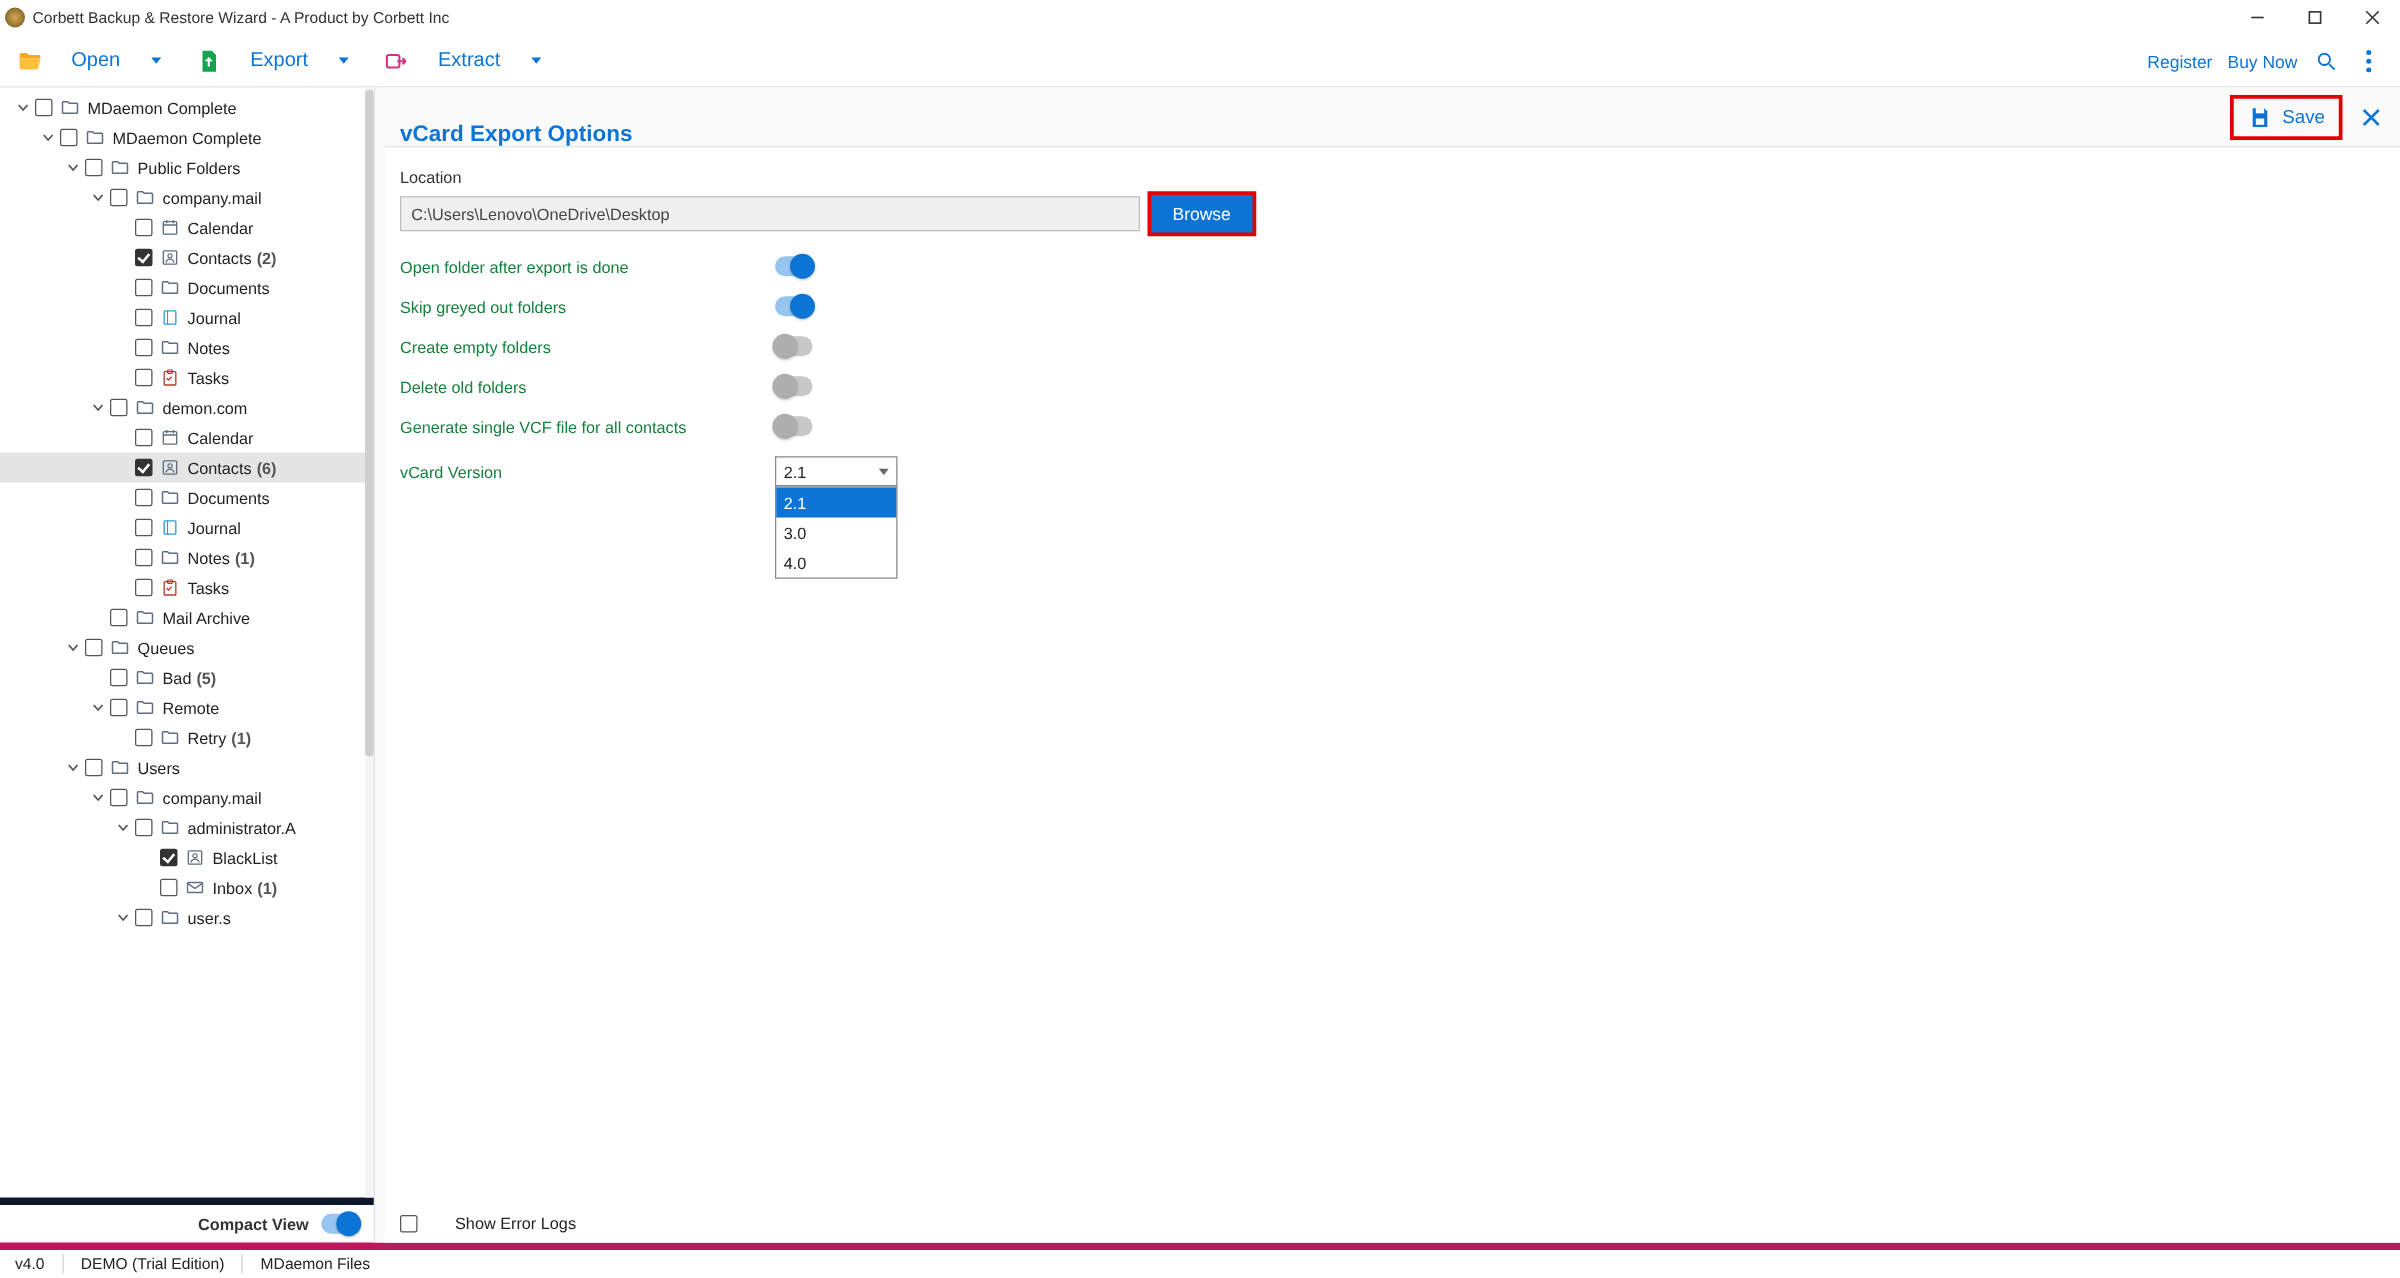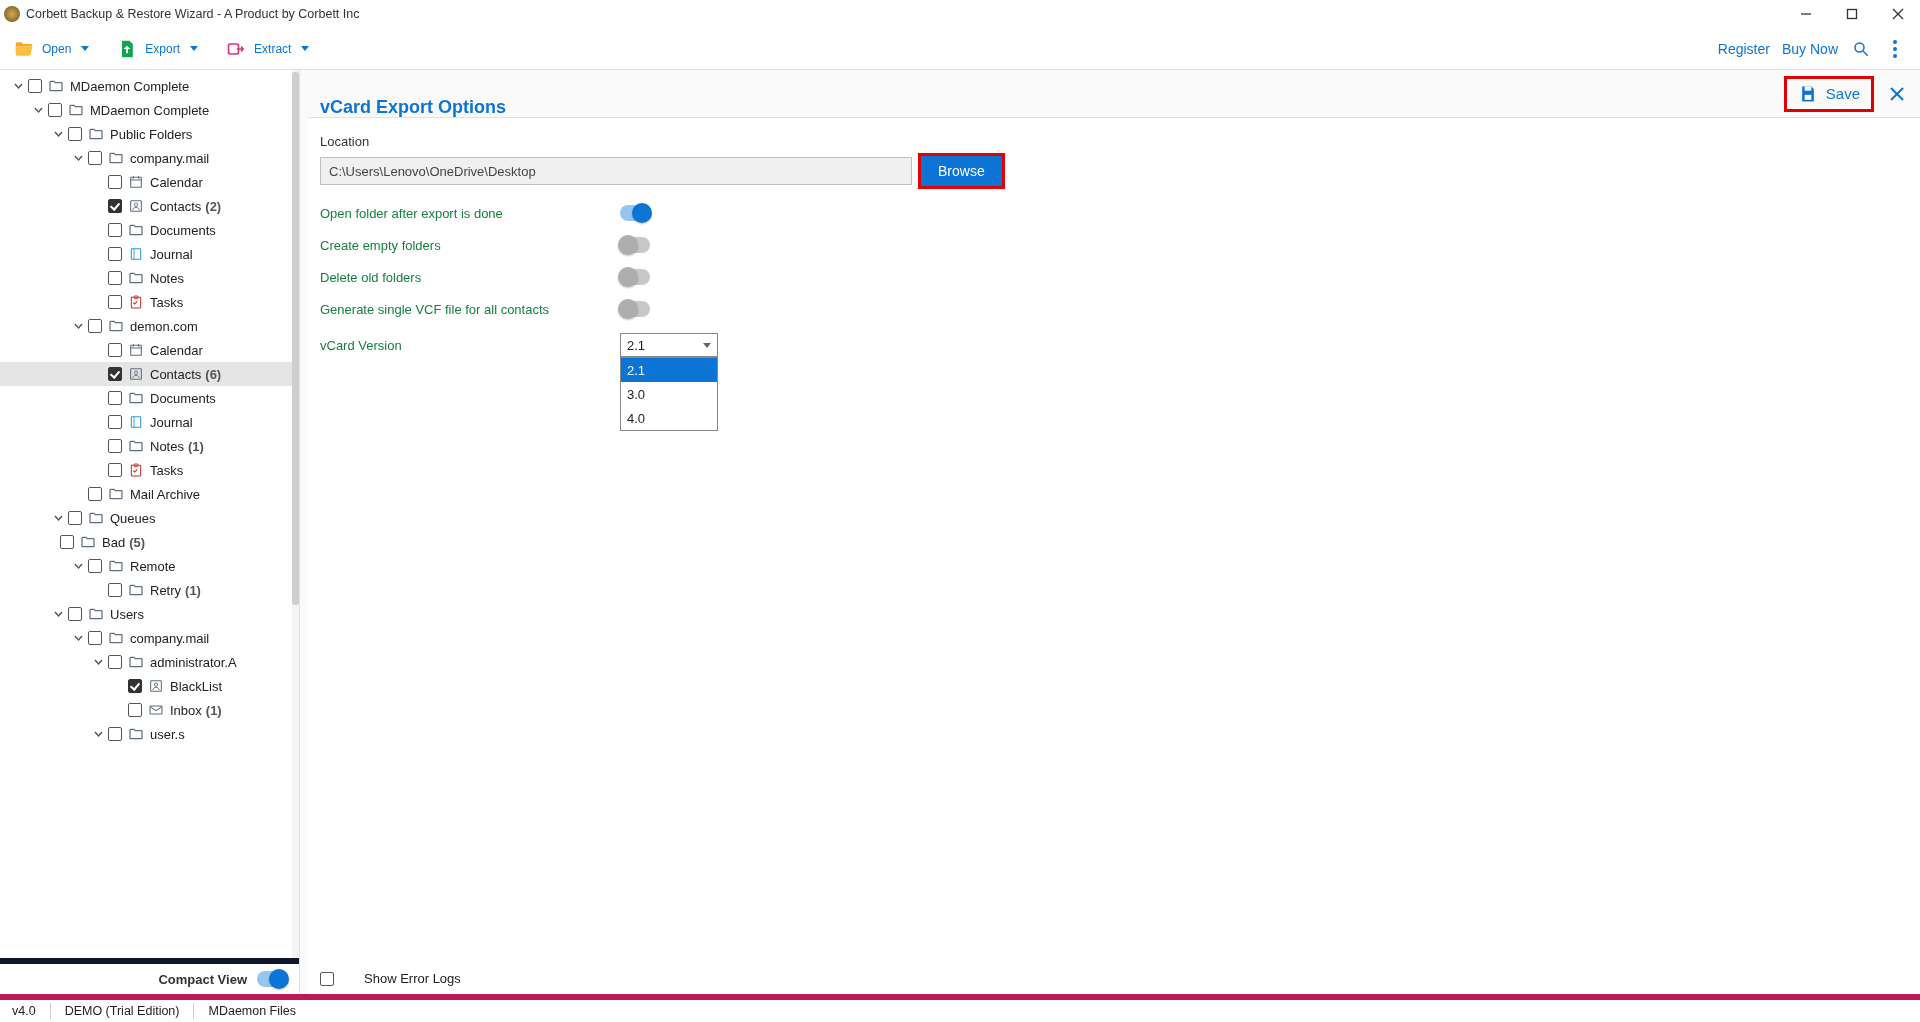--- a/index.html
+++ b/index.html
@@ -11,21 +11,21 @@
   .titlebar-left .appicon { width: 16px; height: 16px; border-radius: 50%; background: radial-gradient(circle, #d4a94f, #6b4f1f); }
   .titlebar-title { font-size: 12.5px; color: #333; }
   .titlebar-right { display: flex; gap: 18px; align-items: center; }
   .winbtn { width: 28px; height: 22px; display:flex; align-items:center; justify-content:center; }
   .winbtn svg { stroke:#333; }
   
   
   .toolbar { display:flex; align-items:center; justify-content:space-between; height:42px; border-bottom:1px solid #e1e1e1; padding:0 14px 0 14px; background:#fff;}
   .toolbar-left { display:flex; align-items:center; gap:28px; }
   .toolbar-right { display:flex; align-items:center; gap:12px; }
-  .tbtn { display:flex; align-items:center; gap:8px; color:#0b74d5; font-size:12px; font-weight:500; cursor:pointer;}
+  .tbtn { display:flex; align-items:center; gap:23px; color:#0b74d5; font-size:16px; font-weight:500; cursor:pointer;}
   .tbtn .caret { margin-left:2px; }
   .tbtn svg.mainicon { width:20px; height:20px; }
   .link { color:#0b74d5; font-size:14px; cursor:pointer; }
   .icnbtn { width:22px; height:22px; display:flex; align-items:center; justify-content:center; cursor:pointer;}
   
   
   .workarea { display:flex; height:calc(1022px - 28px - 42px - 28px); } 
   .sidebar { width:300px; border-right:1px solid #e1e1e1; display:flex; flex-direction:column; position:relative;}
   .tree-scroll { flex:1; overflow:hidden; position:relative; padding-top:4px;}
   .sidebar .vscroll { position:absolute; right:0; top:0; bottom:36px; width:7px; background:#f4f4f4;}
@@ -387,21 +387,21 @@
             </svg>
           </span>
           <span class="cbx"></span>
           <span class="ticon">
             <svg width="16" height="16" viewBox="0 0 24 24">
               <path fill="none" stroke="#5f6d7e" stroke-width="1.8" d="M3 6a1 1 0 011-1h5l2 2h9a1 1 0 011 1v10a1 1 0 01-1 1H4a1 1 0 01-1-1z"></path>
             </svg>
           </span>
           <span class="tlabel">Queues</span>
         </div>
-        <div class="treeitem" style="padding-left: 44px;">
+        <div class="treeitem" style="padding-left: 72px;">
           <span class="exp"></span>
           <span class="cbx"></span>
           <span class="ticon">
             <svg width="16" height="16" viewBox="0 0 24 24">
               <path fill="none" stroke="#5f6d7e" stroke-width="1.8" d="M3 6a1 1 0 011-1h5l2 2h9a1 1 0 011 1v10a1 1 0 01-1 1H4a1 1 0 01-1-1z"></path>
             </svg>
           </span>
           <span class="tlabel">Bad</span>
           <span class="tcount"> (5)</span>
         </div>
@@ -546,20 +546,26 @@
     <div class="panel-body">
       <span class="loc-label">Location</span>
       <div class="loc-row">
         <input class="loc-input" readonly="" value="C:\Users\Lenovo\OneDrive\Desktop" style="">
         <button class="browse-btn hl-red">Browse</button>
       </div>
 
       <div id="options">
           <div class="row">
             <span class="lbl">Open folder after export is done</span>
+            <span class="toggle on">
+              <span class="knob"></span>
+            </span>
+          </div>
+          <div class="row">
+            <span class="lbl">Skip greyed out folders</span>
             <span class="toggle on">
               <span class="knob"></span>
             </span>
           </div>
           <div class="row">
             <span class="lbl">Create empty folders</span>
             <span class="toggle off">
               <span class="knob"></span>
             </span>
           </div>

